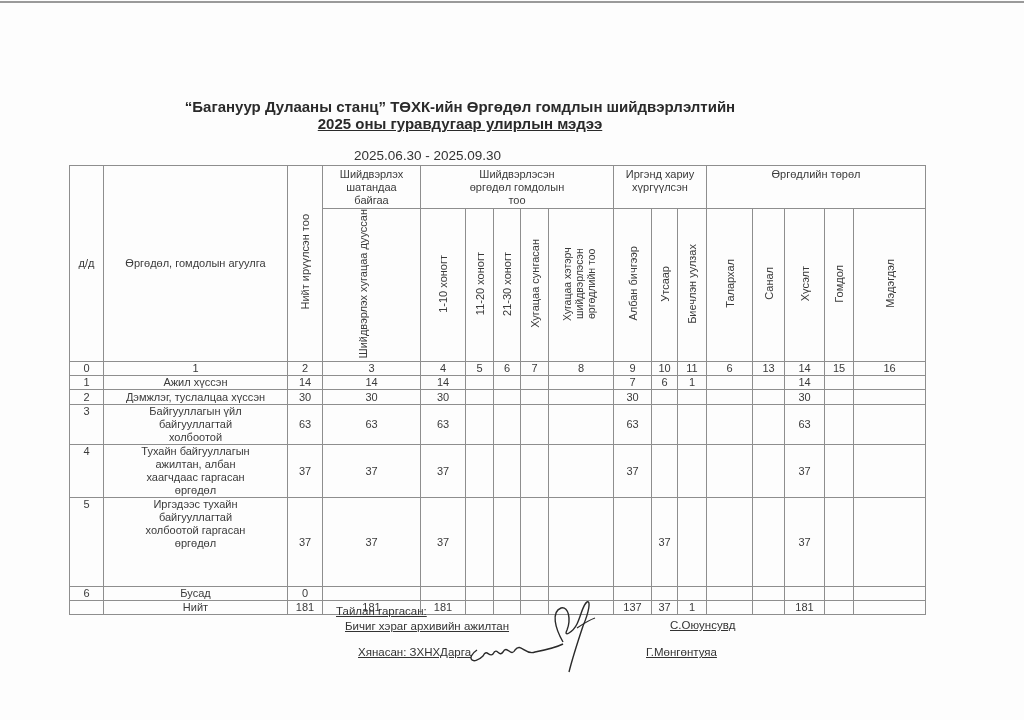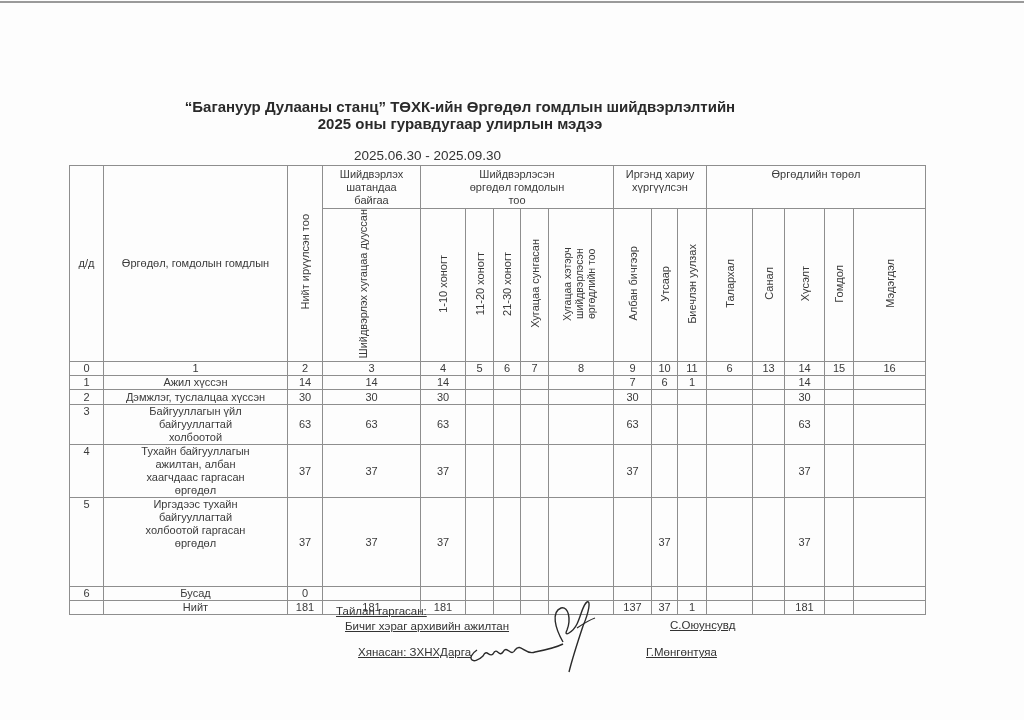--- a/index.html
+++ b/index.html
@@ -6,21 +6,21 @@
   body {
     width: 1024px; height: 720px; background: #fdfdfd; position: relative; overflow: hidden;
     font-family: "Liberation Sans", sans-serif; color: #333;
   }
   .topline { position: absolute; left: 0; top: 1px; width: 1024px; height: 2px; background: #9a9a9a; }
   .title {
     position: absolute; left: 0; width: 920px; text-align: center;
     font-weight: bold; font-size: 15px; color: #2a2a2a;
   }
   .t1 { top: 98px; }
-  .t2 { top: 115px; }
+  .t2 { top: 115px; text-decoration: underline; }
   .period { position: absolute; left: 0; width: 855px; top: 148px; text-align: center; font-size: 13.5px; color: #333; }
 
   table.grid {
     position: absolute; left: 69px; top: 165px; border-collapse: collapse; table-layout: fixed;
     font-size: 11px; color: #3a3a3a;
   }
   table.grid td {
     border: 1px solid #8e8e8e; padding: 0; text-align: center; vertical-align: middle; overflow: hidden;
     line-height: 13px;
   }
@@ -57,21 +57,21 @@
       <col style="width:29px">
     <col style="width:46px">
       <col style="width:32px">
       <col style="width:40px">
       <col style="width:29px">
       <col style="width:72px">
   </colgroup>
   <tbody>
       <tr style="height:43px">
     <td rowspan="2">д/д</td>
-    <td rowspan="2">Өргөдөл, гомдолын гомдлын</td>
+    <td rowspan="2">Өргөдөл, гомдолын агуулга</td>
     <td rowspan="2"><span class="vtext">Нийт ирүүлсэн тоо</span></td>
     <td class="hdr-top" style="padding:2px 14px 0 14px">Шийдвэрлэх шатандаа байгаа</td>
     <td colspan="5" class="hdr-top" style="padding:2px 40px 0 40px">Шийдвэрлэсэн өргөдөл гомдолын тоо</td>
     <td colspan="3" class="hdr-top" style="padding:2px 8px 0 8px">Иргэнд хариу хүргүүлсэн</td>
     <td colspan="5" class="hdr-top">Өргөдлийн төрөл</td>
   </tr>
   <tr style="height:135px">
     <td><span class="vtext" style="width:30px">Шийдвэрлэх хугацаа дууссан</span></td>
     <td><span class="vtext">1-10 хоногт</span></td>
     <td><span class="vtext">11-20 хоногт</span></td>

